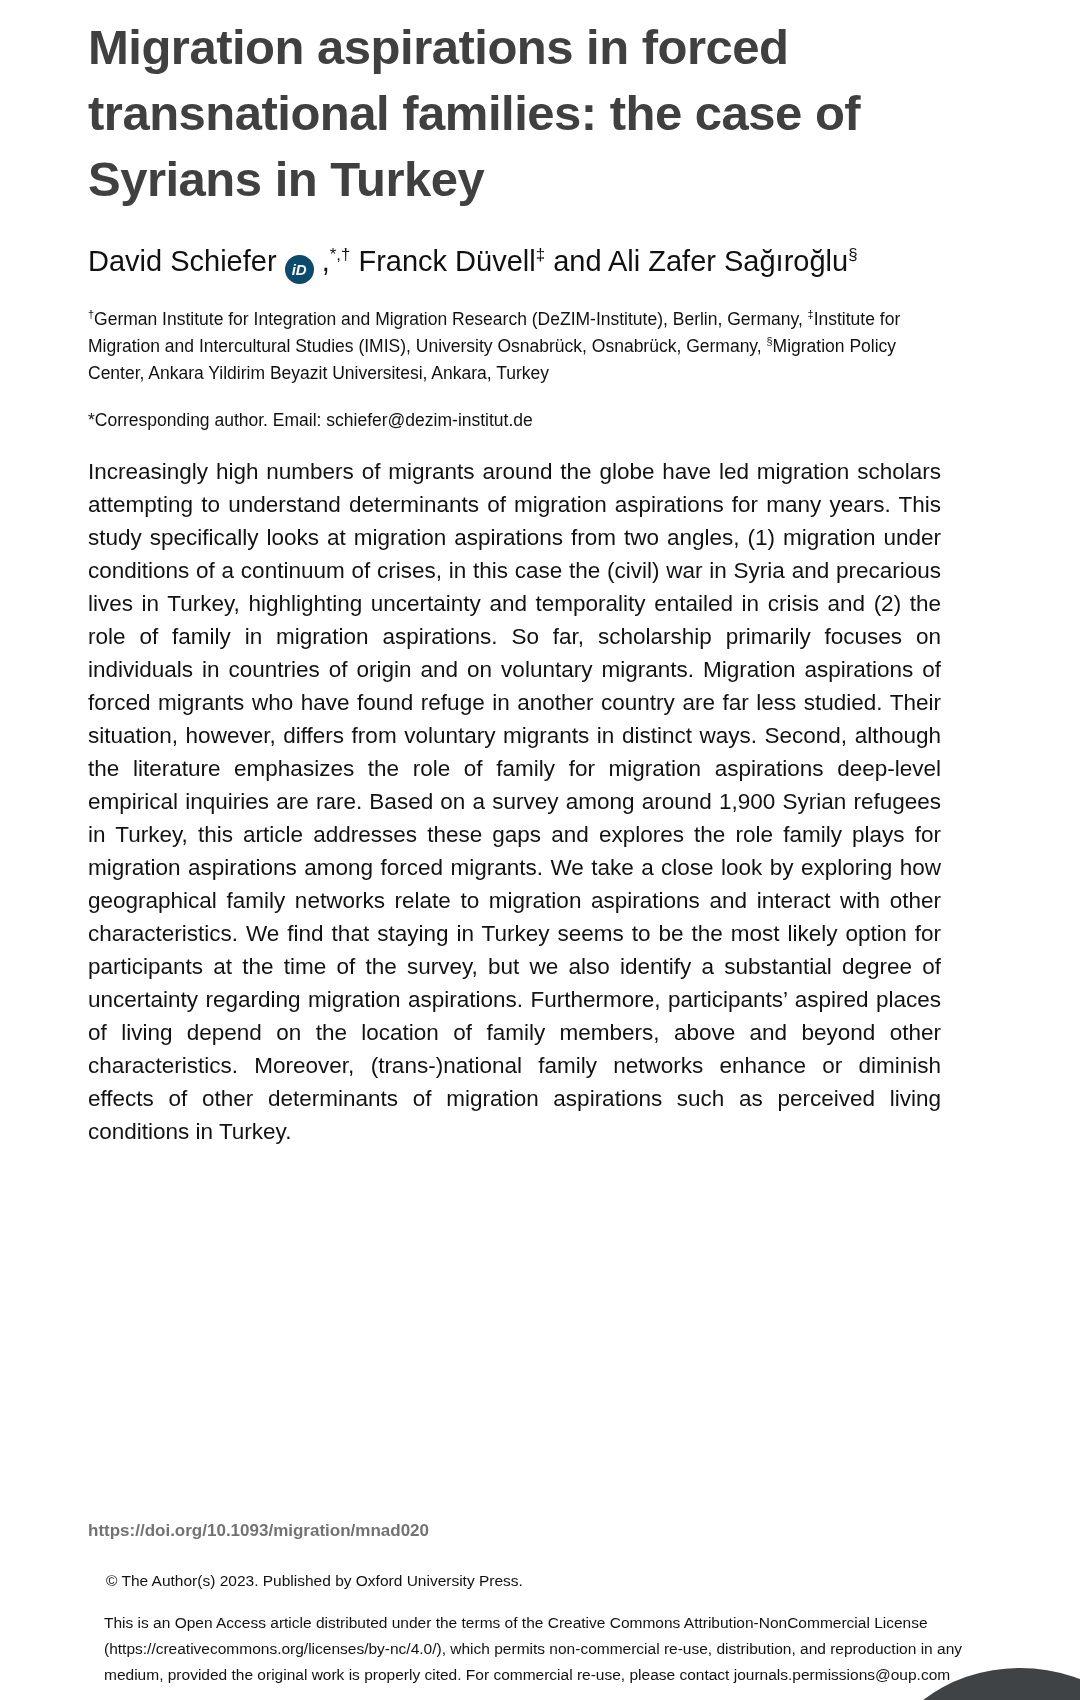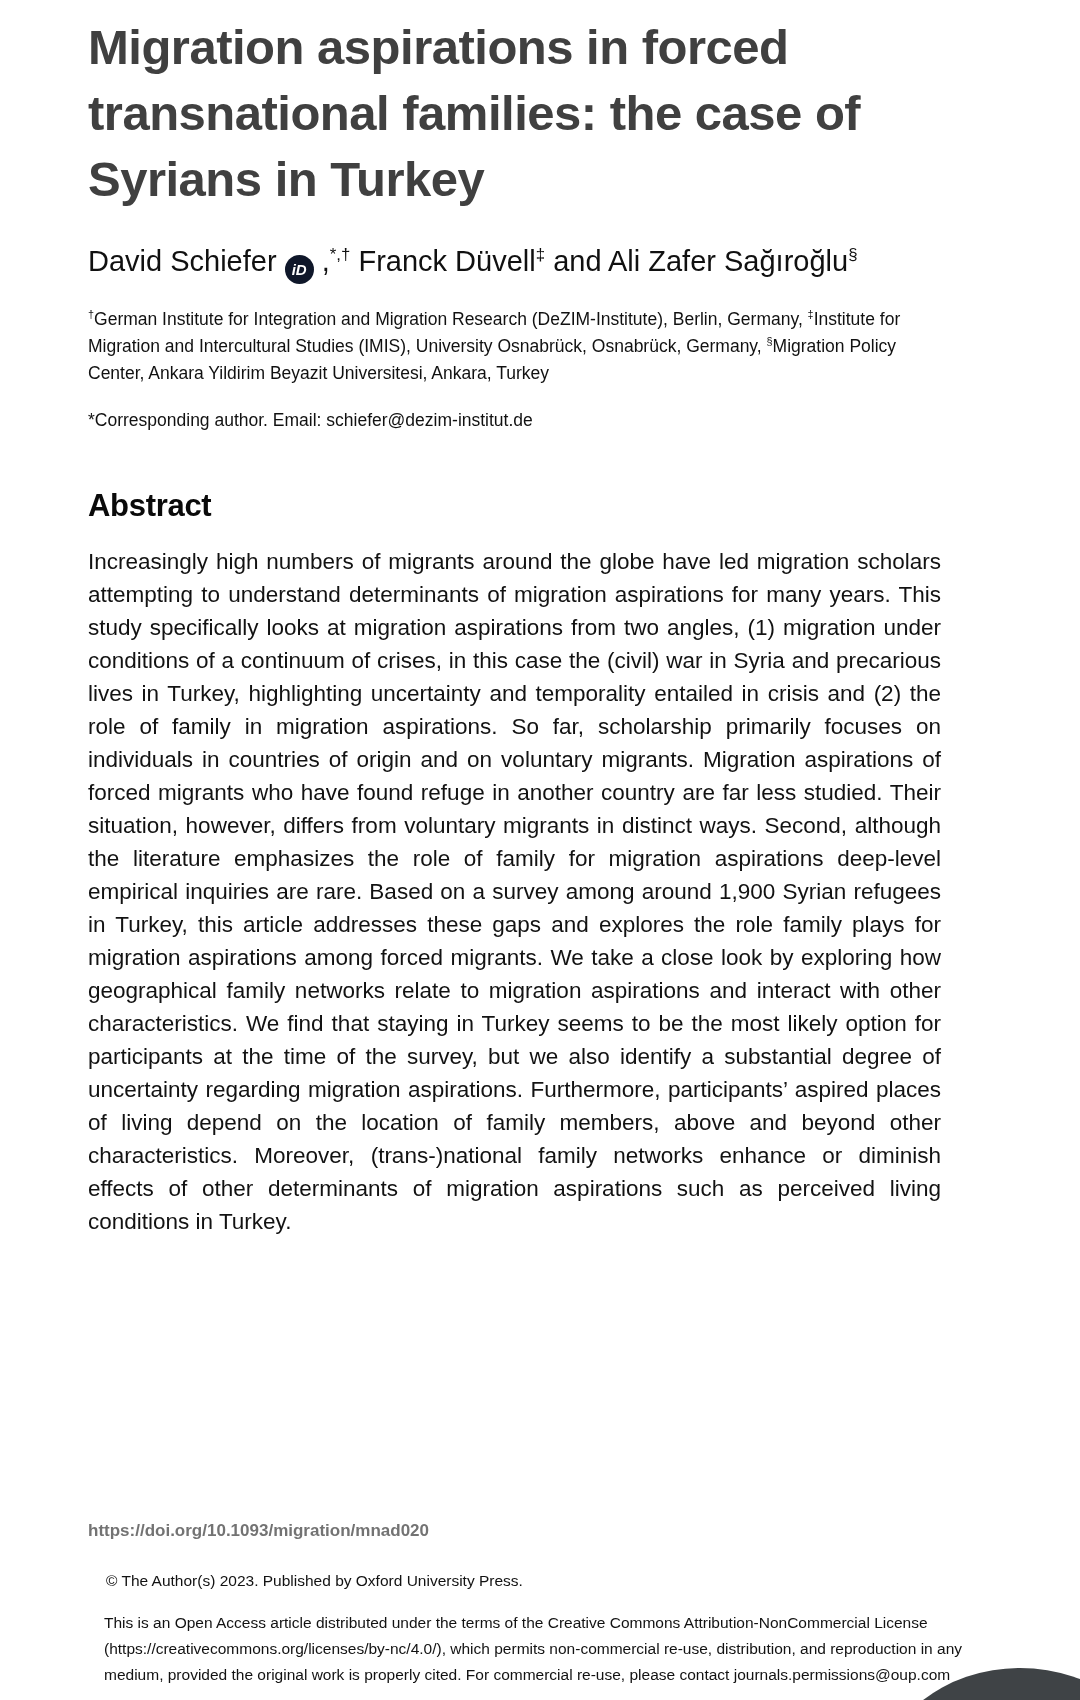--- a/index.html
+++ b/index.html
@@ -18,21 +18,21 @@
     font-size: 49px; line-height: 66px;
     font-weight: bold; letter-spacing: -0.5px;
     color: #404040;
   }
 
   .author-line { margin-top: 33px; font-size: 29px; color: #101010; white-space: nowrap; }
   .author-line sup { font-size: 58%; line-height: 0; }
   .orcid-badge {
     display: inline-flex; align-items: center; justify-content: center;
     width: 29px; height: 29px; border-radius: 50%;
-    background: #0f172a; color: #ffffff;
+    background: #0c4a6e; color: #ffffff;
     font-size: 15px; font-weight: bold; font-style: italic;
     vertical-align: -4px; cursor: pointer;
     letter-spacing: 0;
   }
 
   .affiliations { margin-top: 22px; font-size: 17.5px; line-height: 27px; color: #111; }
   .affiliations sup { font-size: 62%; line-height: 0; }
   .corresponding { margin-top: 20px; font-size: 17.5px; line-height: 27px; color: #111; }
   .email-link { color: #111; }
 
@@ -74,21 +74,20 @@
     <span>,</span><sup>*,†</sup>
     <span>Franck Düvell</span><sup>‡</sup>
     <span>and</span>
     <span>Ali Zafer Sağıroğlu</span><sup>§</sup>
   </div>
 
   <div class="affiliations"><sup>†</sup><span>German Institute for Integration and Migration Research (DeZIM-Institute), Berlin, Germany, </span><sup>‡</sup><span>Institute for Migration and Intercultural Studies (IMIS), University Osnabrück, Osnabrück, Germany, </span><sup>§</sup><span>Migration Policy Center, Ankara Yildirim Beyazit Universitesi, Ankara, Turkey</span></div>
 
   <div class="corresponding"><span>*Corresponding author. Email: </span><span class="email-link">schiefer@dezim-institut.de</span></div>
 
-  <h2 class="abstract-heading">Abstract</h2>
 
   <p class="abstract-body">Increasingly high numbers of migrants around the globe have led migration scholars attempting to understand determinants of migration aspirations for many years. This study specifically looks at migration aspirations from two angles, (1) migration under conditions of a continuum of crises, in this case the (civil) war in Syria and precarious lives in Turkey, highlighting uncertainty and temporality entailed in crisis and (2) the role of family in migration aspirations. So far, scholarship primarily focuses on individuals in countries of origin and on voluntary migrants. Migration aspirations of forced migrants who have found refuge in another country are far less studied. Their situation, however, differs from voluntary migrants in distinct ways. Second, although the literature emphasizes the role of family for migration aspirations deep-level empirical inquiries are rare. Based on a survey among around 1,900 Syrian refugees in Turkey, this article addresses these gaps and explores the role family plays for migration aspirations among forced migrants. We take a close look by exploring how geographical family networks relate to migration aspirations and interact with other characteristics. We find that staying in Turkey seems to be the most likely option for participants at the time of the survey, but we also identify a substantial degree of uncertainty regarding migration aspirations. Furthermore, participants’ aspired places of living depend on the location of family members, above and beyond other characteristics. Moreover, (trans-)national family networks enhance or diminish effects of other determinants of migration aspirations such as perceived living conditions in Turkey.</p>
 
 
 </div>
 
 <div class="footer">
   <div class="doi-line">https://doi.org/10.1093/migration/mnad020</div>
   <div class="copyright-block">
     <p class="copyright-line">© The Author(s) 2023. Published by Oxford University Press.</p>

